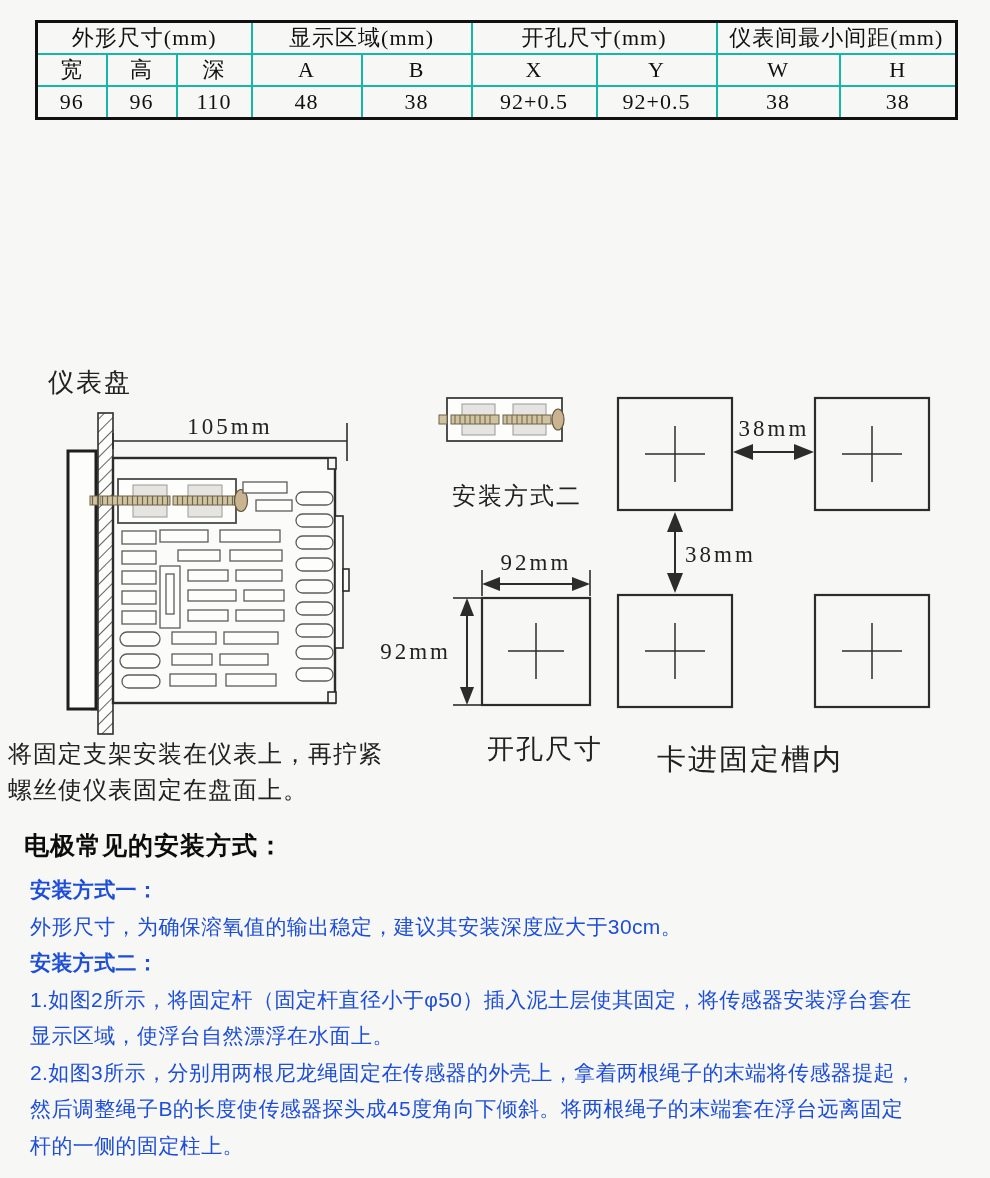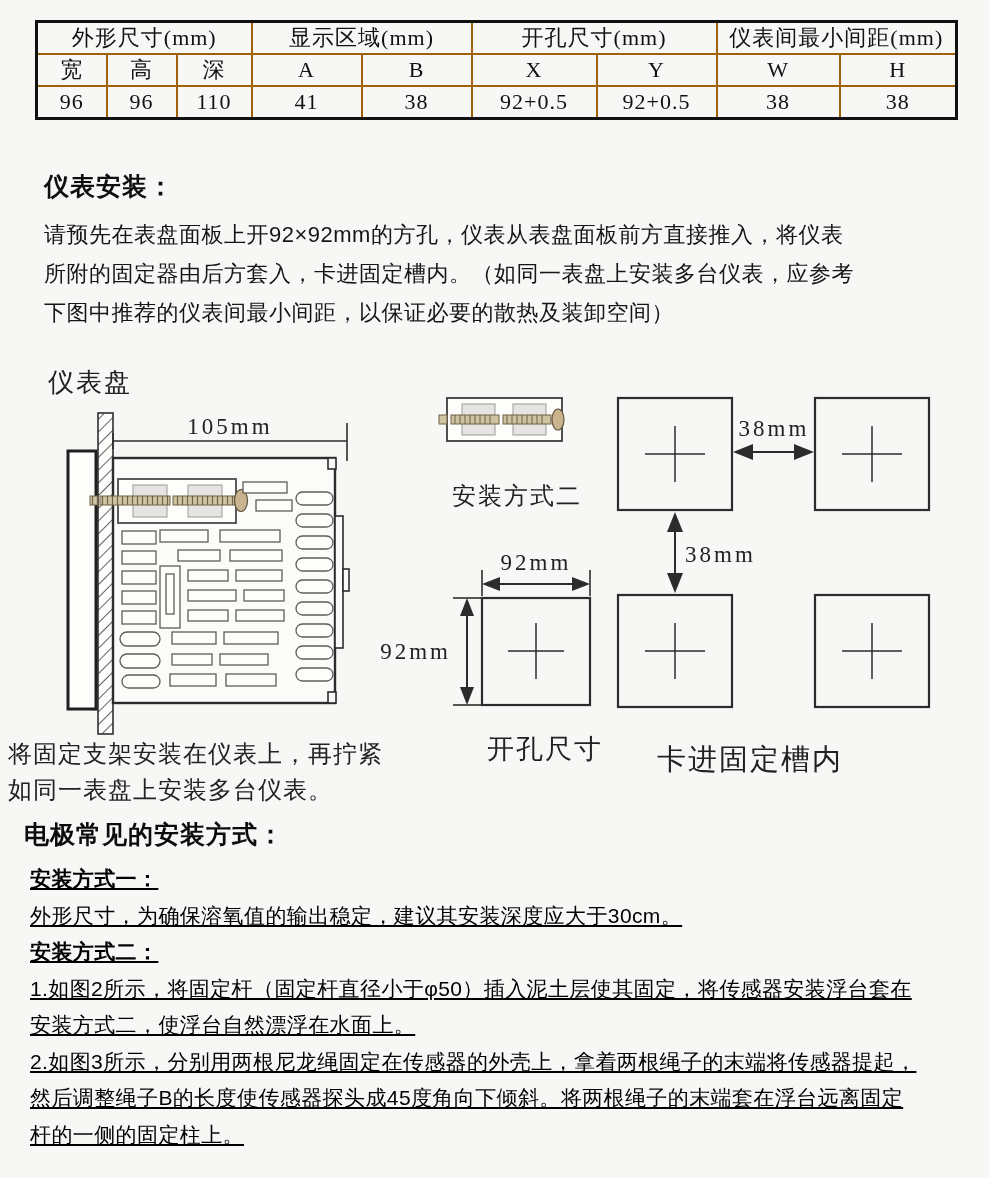--- a/index.html
+++ b/index.html
@@ -13,46 +13,46 @@
 
   
   .spec-table{
     position:absolute;left:35px;top:20px;
     border-collapse:collapse;
     font-family:"Liberation Serif","DejaVu Serif",serif;
     font-size:22px;color:#111;
     table-layout:fixed;width:920px;
   }
   .spec-table td{
-    border:2px solid #a16207;
+    border:2px solid #14b8a6;
     text-align:center;vertical-align:middle;
     padding:0;height:30px;
     letter-spacing:1px;
   }
   .spec-table{border:3px solid #111;}
 
   
   .install-section{position:absolute;left:44px;top:170px;width:920px;}
   .section-heading{
     font-size:25px;font-weight:bold;color:#0f0f0f;
     margin:0 0 12px 0;letter-spacing:1px;
   }
   .body-line{
     font-size:22px;line-height:39px;color:#151515;
     letter-spacing:0.5px;font-weight:500;
   }
 
   .electrode-section{position:absolute;left:24px;top:818px;width:950px;}
   .electrode-heading{
     font-size:25px;font-weight:bold;color:#0c0c0c;
-    margin:0 0 10px 0;letter-spacing:1px;
+    margin:11px 0 10px 0;letter-spacing:1px;
   }
   .e-line{
-    font-size:21px;line-height:36.5px;color:#000000;
-    letter-spacing:0.4px;font-weight:500;margin-left:6px;text-decoration:underline;
+    font-size:21px;line-height:36.5px;color:#1d4ed8;
+    letter-spacing:0.4px;font-weight:500;margin-left:6px;
   }
   .e-line.bold{font-weight:bold;}
 
   
   .cad-label{
     position:absolute;
     font-family:"Liberation Serif","DejaVu Serif",serif;
     color:#222;letter-spacing:2px;white-space:nowrap;
   }
   .lbl-panel{left:48px;top:365px;font-size:26px;}
@@ -99,44 +99,38 @@
       <td>B</td>
       <td>X</td>
       <td>Y</td>
       <td>W</td>
       <td>H</td>
     </tr>
     <tr>
       <td>96</td>
       <td>96</td>
       <td>110</td>
-      <td>41</td>
+      <td>48</td>
       <td>38</td>
       <td>92+0.5</td>
       <td>92+0.5</td>
       <td>38</td>
       <td>38</td>
     </tr>
   </tbody>
     </table>
 
-  <div class="install-section">
-    <div class="section-heading">仪表安装：</div>
-    <div class="body-line">请预先在表盘面板上开92×92mm的方孔，仪表从表盘面板前方直接推入，将仪表</div>
-    <div class="body-line">所附的固定器由后方套入，卡进固定槽内。（如同一表盘上安装多台仪表，应参考</div>
-    <div class="body-line">下图中推荐的仪表间最小间距，以保证必要的散热及装卸空间）</div>
-  </div>
 
   <div class="cad-label lbl-panel">仪表盘</div>
   <div class="cad-label lbl-bracket">安装方式二</div>
   <div class="cad-label lbl-cutout">开孔尺寸</div>
   <div class="cad-label lbl-spacing">卡进固定槽内</div>
   <div class="cad-label panel-note">
     <div>将固定支架安装在仪表上，再拧紧</div>
-    <div>如同一表盘上安装多台仪表。</div>
+    <div>螺丝使仪表固定在盘面上。</div>
   </div>
 
   <svg style="left:60px;top:406px;" width="300" height="330" viewBox="0 0 300 330">
     <defs>
       <pattern id="hatch" width="9" height="9" patternUnits="userSpaceOnUse" patternTransform="rotate(45)">
         <rect width="9" height="9" fill="#fdfdfc"></rect>
         <line x1="0" y1="0" x2="0" y2="9" stroke="#3a3a3a" stroke-width="1.6"></line>
       </pattern>
       <pattern id="thread" width="5" height="10" patternUnits="userSpaceOnUse">
         <rect width="5" height="10" fill="#cfc3a2"></rect>
@@ -292,19 +286,19 @@
     <polygon points="72,205 64,185 80,185" fill="#2c2c2c"></polygon>
     <text class="dim-text" x="82" y="174" text-anchor="start">38mm</text>
   </svg>
 
   <div class="electrode-section">
     <div class="electrode-heading">电极常见的安装方式：</div>
     <div class="e-line bold">安装方式一：</div>
     <div class="e-line">外形尺寸，为确保溶氧值的输出稳定，建议其安装深度应大于30cm。</div>
     <div class="e-line bold">安装方式二：</div>
     <div class="e-line">1.如图2所示，将固定杆（固定杆直径小于φ50）插入泥土层使其固定，将传感器安装浮台套在</div>
-    <div class="e-line">安装方式二，使浮台自然漂浮在水面上。</div>
+    <div class="e-line">显示区域，使浮台自然漂浮在水面上。</div>
     <div class="e-line">2.如图3所示，分别用两根尼龙绳固定在传感器的外壳上，拿着两根绳子的末端将传感器提起，</div>
     <div class="e-line">然后调整绳子B的长度使传感器探头成45度角向下倾斜。将两根绳子的末端套在浮台远离固定</div>
     <div class="e-line">杆的一侧的固定柱上。</div>
   </div>
 
 </div>
 
 </body></html>

